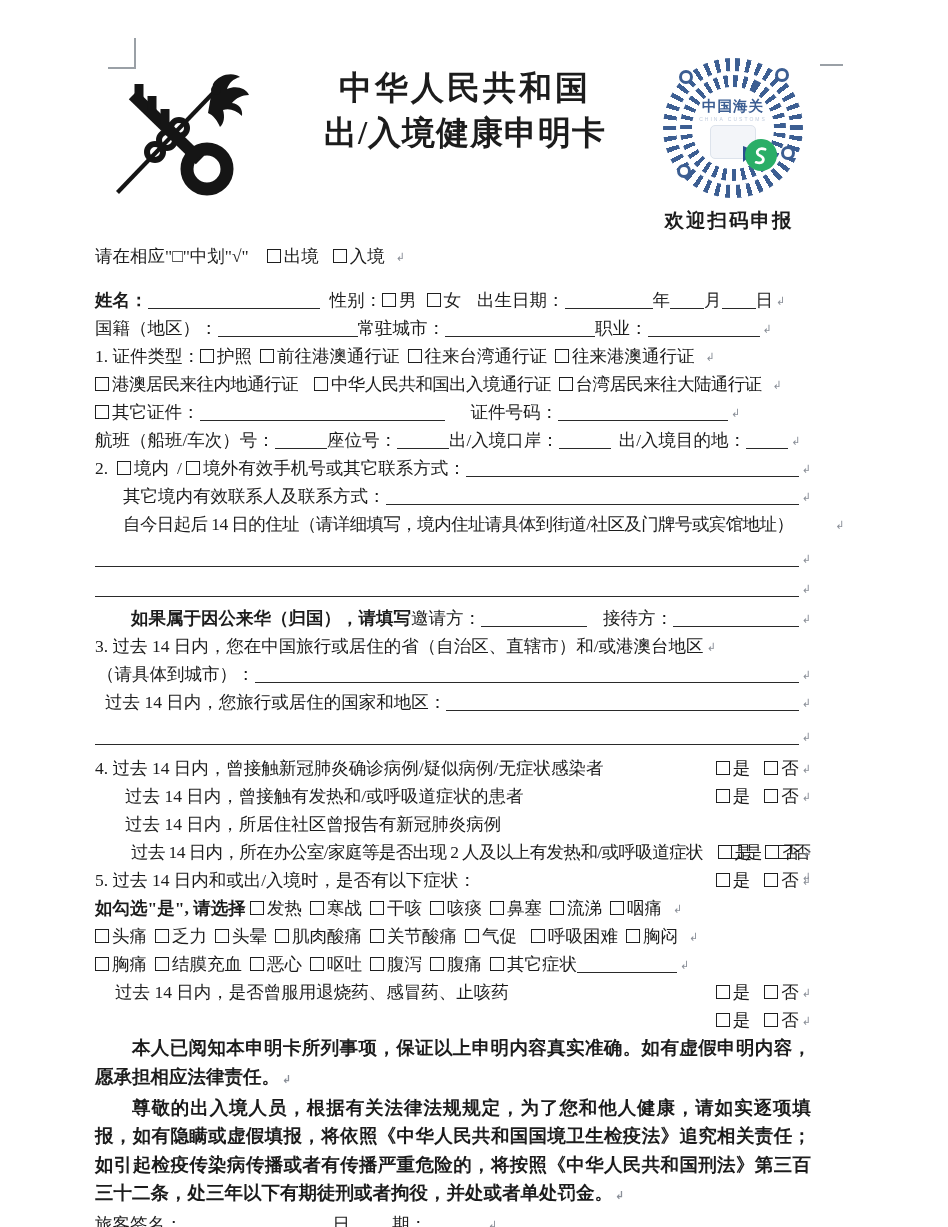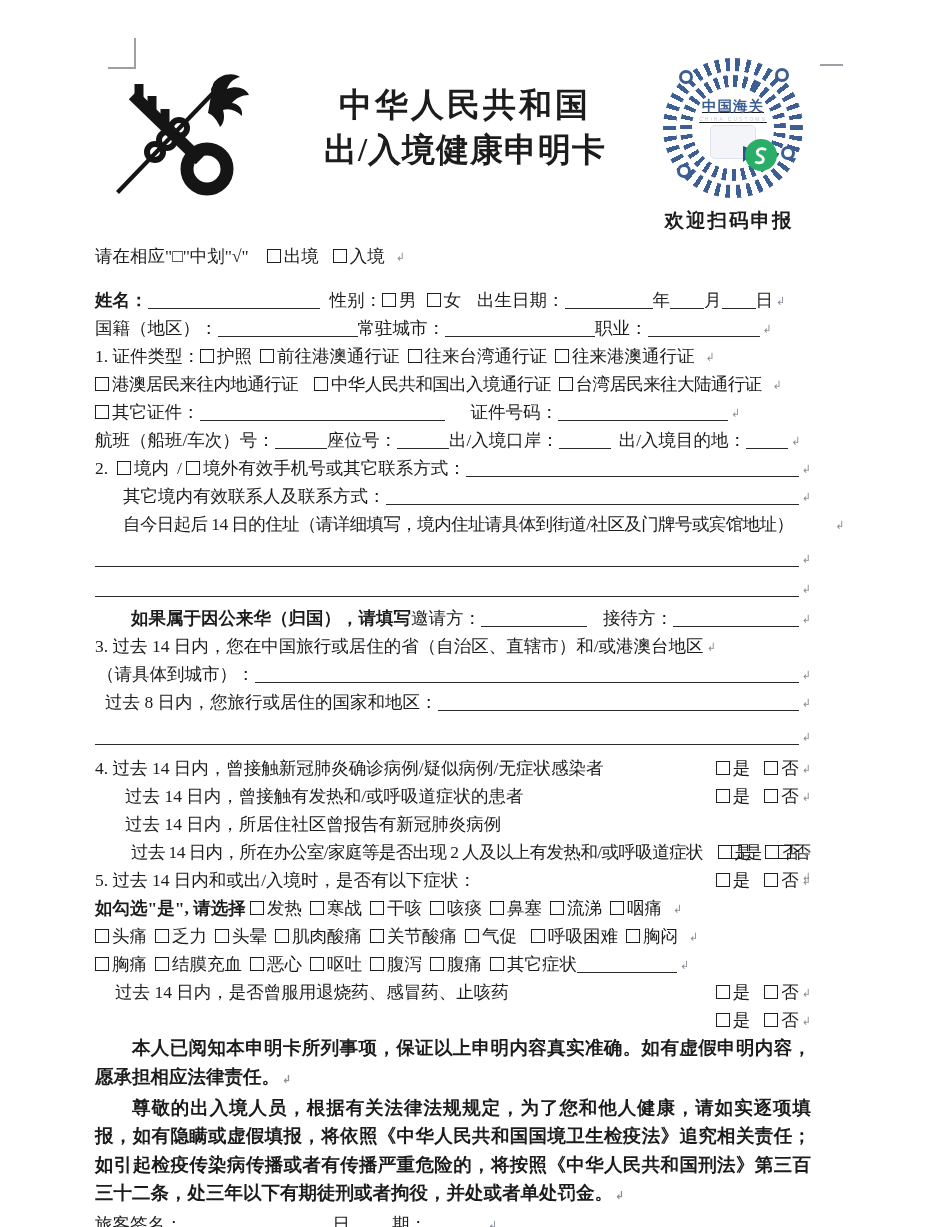--- a/index.html
+++ b/index.html
@@ -8,33 +8,33 @@
   
   .crop-tl{position:absolute;left:108px;top:38px;width:26px;height:29px;
            border-right:2px solid #9aa0a6;border-bottom:2px solid #9aa0a6;}
   .crop-tr{position:absolute;left:820px;top:64px;width:23px;height:0;border-top:2px solid #9aa0a6;}
   .content{position:absolute;left:95px;top:0;width:716px;}
   
   .header{display:flex;padding-top:58px;}
   .logo-col{width:182px;}
   .logo-col svg{margin:12px 0 0 8px;}
   .title-col{flex:1;text-align:center;}
-  .t1{font-size:33px;font-weight:bold;margin-top:26px;letter-spacing:3px;line-height:42px;}
+  .t1{font-size:33px;font-weight:bold;margin-top:9px;letter-spacing:3px;line-height:42px;}
   .t2{font-size:33px;font-weight:bold;letter-spacing:1px;line-height:48px;}
   .qr-col{width:158px;}
   .qr{position:relative;width:140px;height:140px;margin-left:10px;}
   .ring1{position:absolute;inset:0;border-radius:50%;
          background:repeating-conic-gradient(from 2deg,#3c5e92 0deg 4deg,transparent 4deg 9.5deg);}
   .ring1::after{content:"";position:absolute;inset:13px;background:#fff;border-radius:50%;}
   .ring2{position:absolute;inset:17px;border-radius:50%;
          background:repeating-conic-gradient(from 27deg,#3c5e92 0deg 5deg,transparent 5deg 11.5deg);}
   .ring2::after{content:"";position:absolute;inset:12px;background:#fff;border-radius:50%;}
   .bull{position:absolute;width:8px;height:8px;border:3px solid #3c5e92;border-radius:50%;background:#fff;}
   .b1{left:16px;top:12px;}.b2{left:112px;top:10px;}.b3{left:14px;top:106px;}.b4{left:118px;top:88px;}
-  .qr-core{position:absolute;inset:29px;border-radius:50%;background:#fff;text-align:center;text-decoration:underline;}
+  .qr-core{position:absolute;inset:29px;border-radius:50%;background:#fff;text-align:center;}
   .qr-label{font-family:"Liberation Sans","DejaVu Sans",sans-serif;font-weight:bold;
             color:#3c5e92;font-size:14.5px;margin-top:10px;letter-spacing:1px;}
   .qr-sub{font-family:"Liberation Sans",sans-serif;font-size:5px;color:#c2cdde;letter-spacing:2px;height:7px;}
   .qr-widget{position:relative;width:44px;height:32px;margin:2px auto 0;background:#f3f5f9;
              border:1px solid #dde3ec;border-radius:5px;}
   .qr-widget svg{position:absolute;right:-8px;bottom:-8px;}
   .qr-wechat{position:absolute;right:-3px;bottom:-2px;width:32px;height:32px;border-radius:50%;
              background:#2aae67;display:flex;align-items:center;justify-content:center;}
   .qr-caption{font-size:19.5px;font-weight:bold;letter-spacing:2px;text-align:center;
               width:152px;margin-top:9px;white-space:nowrap;}
@@ -233,21 +233,21 @@
         <div class="line">
           <span class="txt">3. 过去 14 日内，您在中国旅行或居住的省（自治区、直辖市）和/或港澳台地区</span>
           <span class="ret">↲</span>
         </div>
         <div class="line" style="padding-left: 2px; text-align: right;">
           <span class="txt">（请具体到城市）：</span>
           <span class="blank fill"></span>
           <span class="ret">↲</span>
         </div>
         <div class="line" style="padding-left: 10px;">
-          <span class="txt">过去 8 日内，您旅行或居住的国家和地区：</span>
+          <span class="txt">过去 14 日内，您旅行或居住的国家和地区：</span>
           <span class="blank fill"></span>
           <span class="ret">↲</span>
         </div>
         <div class="line" style="margin-top: 6px;">
           <span class="blank fill"></span>
           <span class="ret">↲</span>
         </div>
         <div class="line" style="margin-top: 4px;">
           <span class="txt">4. 过去 14 日内，曾接触新冠肺炎确诊病例/疑似病例/无症状感染者</span>
           <span class="yn">

